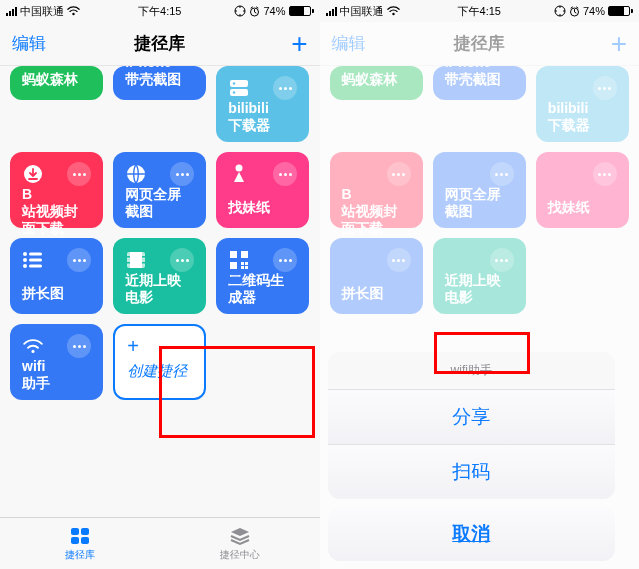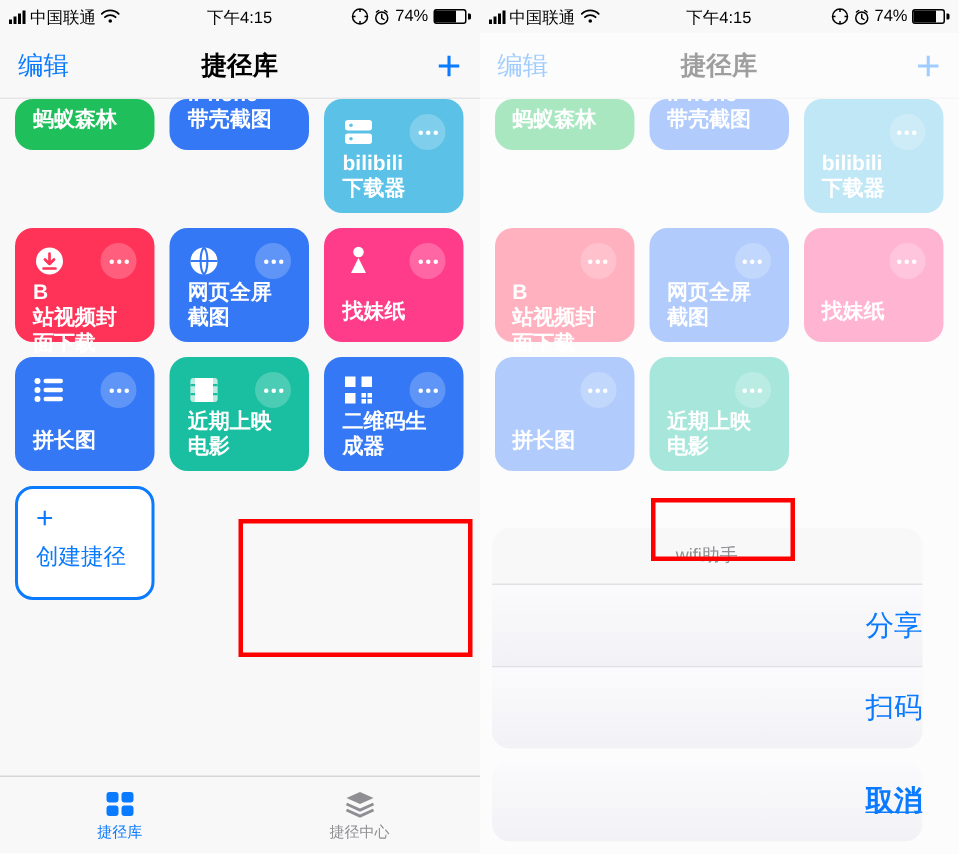--- a/index.html
+++ b/index.html
@@ -28,36 +28,36 @@
   .grid { display:grid; grid-template-columns:1fr 1fr 1fr; gap:10px; }
   .tile { border-radius:12px; padding:10px 12px 12px 12px; color:#fff; position:relative; height:76px; display:flex; flex-direction:column; justify-content:space-between; }
   .tile.partial { height:34px; padding-top:0; justify-content:flex-end; }
   .tile .top { display:flex; align-items:center; justify-content:space-between; }
   .tile .icon { width:22px; height:22px; display:flex; align-items:center; justify-content:center; }
   .tile .more { width:24px; height:24px; border-radius:12px; background:rgba(255,255,255,0.22); display:flex; align-items:center; justify-content:center; gap:2px;}
   .tile .more i { width:3px; height:3px; border-radius:50%; background:#fff; display:block;}
   .tile .label { font-size:14px; font-weight:600; line-height:1.2; white-space:pre-line;}
   .new-tile { border:2px solid #0a7aff; border-radius:12px; height:76px; padding:10px 12px; color:#0a7aff; display:flex; flex-direction:column; gap:6px; background:#fff;}
   .new-tile .plus-small { font-size:20px; font-weight:300; line-height:1; }
-  .new-tile .label { font-size:15px; font-weight:500; }
+  .new-tile .label { font-size:15px; font-weight:500;font-style:italic; }
   .highlight-box { position:absolute; border:3px solid #ff0000; border-radius:0; pointer-events:none;}
   
   .tabbar { position:absolute; bottom:0; left:0; right:0; height:52px; background:#f8f8f8; border-top:1px solid #d5d5d5; display:flex; }
   .tabbar .tab { flex:1; display:flex; flex-direction:column; align-items:center; justify-content:center; gap:2px; font-size:10px; }
   .tabbar .tab.active { color:#0a7aff; }
   .tabbar .tab.inactive { color:#8e8e93; }
   .tabbar .tab .ticon { width:24px; height:20px; }
   
   .dim-overlay { position:absolute; inset:0; background:rgba(255,255,255,0.62); }
   
   .sheet { position:absolute; left:8px; right:24px; bottom:8px; }
   .sheet .group { background:rgba(248,248,248,0.97); border-radius:12px; overflow:hidden; }
   .sheet .group.cancel { margin-top:8px; }
   .sheet .sheet-title { text-align:center; font-size:12px; color:#8e8e93; padding:10px 0; border-bottom:1px solid #e1e1e4;}
-  .sheet .opt { text-align:right; font-size:19px; color:#0a7aff; padding:14px 0; border-bottom:1px solid #e1e1e4; background:linear-gradient(#fbfbfd,#f2f2f6);}
+  .sheet .opt { text-align:center; font-size:19px; color:#0a7aff; padding:14px 0; border-bottom:1px solid #e1e1e4; background:linear-gradient(#fbfbfd,#f2f2f6);}
   .sheet .opt:last-child { border-bottom:none; }
   .sheet .cancel .opt { font-weight:600;text-decoration:underline; }
   .dim-status .sig i, .dim-status .batt .body, .dim-status .batt .cap - removed {}
   .tile svg { display:block; }
 </style>
 </head>
 <body>
 
 <div class="stage">
 
@@ -237,20 +237,36 @@
                 </svg>
             </span>
             <span class="more">
                 <i></i>
                 <i></i>
                 <i></i>
               </span>
           </div>
           <div class="label">二维码生成器</div>
         </div>
+        <div class="tile" style="background:#3478f6">
+          <div class="top">
+            <span class="icon">
+              <svg width="22" height="18" viewBox="0 0 22 18">
+                  <path d="M11 16a1.6 1.6 0 100-3.2 1.6 1.6 0 000 3.2zm-4.3-4.6a.9.9 0 01-1.3-1.3 8 8 0 0111.2 0 .9.9 0 01-1.3 1.3 6.2 6.2 0 00-8.6 0zM2.8 7.5a.9.9 0 01-1.3-1.3 13.4 13.4 0 0119 0 .9.9 0 01-1.3 1.3 11.6 11.6 0 00-16.4 0z" fill="#fff"></path>
+                </svg>
+            </span>
+            <span class="more">
+                <i></i>
+                <i></i>
+                <i></i>
+              </span>
+          </div>
+          <div class="label">wifi
+助手</div>
+        </div>
 
         <div class="new-tile">
           <span class="plus-small">+</span>
           <span class="label">创建捷径</span>
         </div>
       </div>
     </div>
 
     <div class="highlight-box" style="left:159px; top:346px; width:156px; height:92px;"></div>
 

